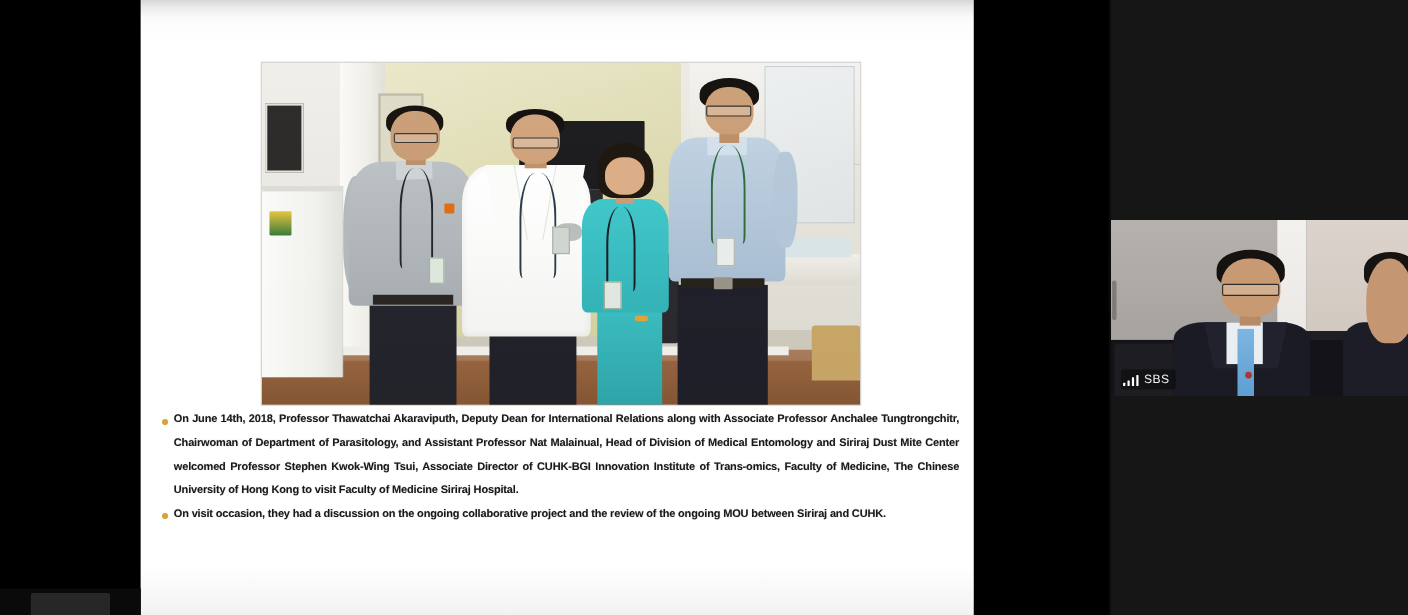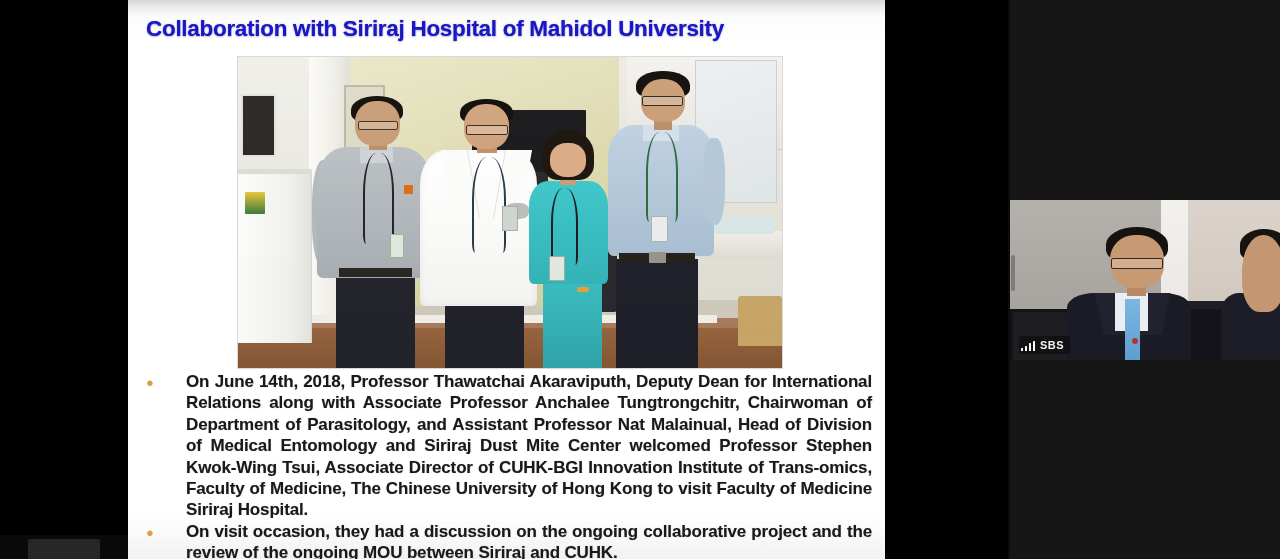--- a/index.html
+++ b/index.html
@@ -115,24 +115,23 @@
 
   
   #bullets { position: absolute; left: 14px; top: 371px; width: 730px; }
   .bullet-row { display: flex; align-items: flex-start; margin-bottom: 0px; }
   .bullet-dot {
     width: 16px; flex: 0 0 16px; text-align: center;
     color: #d8a23d; font-size: 13px; line-height: 21px; padding-top: 1px;
   }
   .bullet-text {
     flex: 1 1 auto;
-    font-size: 17px; font-weight: bold; color: #191919;
+    font-size: 10px; font-weight: bold; color: #191919;
     line-height: 21.4px; text-align: justify; letter-spacing: -0.15px;
     text-shadow: 0 0 1px rgba(60,60,60,.4);
-    margin-left: 28px;
   }
 
   
   #bottom-bar { position:absolute; left:0; bottom:0; width:128px; height:24px; background:#0a0a0a; }
   #bottom-bar-inner { position:absolute; left:28px; bottom:0; width:72px; height:20px; background:#272727; border-radius:2px 2px 0 0; }
 
   
   #video-panel { position:absolute; left:1010px; top:0; width:270px; height:559px; background:#161616; }
   #video-tile { position:absolute; left:1010px; top:200px; width:270px; height:160px; background:#000; overflow:hidden; }
   .vt { position:absolute; }
@@ -161,38 +160,37 @@
     display:flex; align-items:center; gap:5px;
     padding:1px 6px 1px 2px; border-radius:3px;
     background:rgba(0,0,0,.38);
   }
   #signal-icon { display:flex; align-items:flex-end; gap:1.5px; height:11px; }
   #signal-icon i { display:block; width:2.4px; background:#fff; border-radius:.5px; }
   #signal-icon i:nth-child(1){ height:3px; }
   #signal-icon i:nth-child(2){ height:5px; }
   #signal-icon i:nth-child(3){ height:7.5px; }
   #signal-icon i:nth-child(4){ height:10px; }
-  #video-label-text { color:#f0f0f0; font-size:11px; font-weight:bold; letter-spacing:.4px; }
+  #video-label-text { color:#f0f0f0; font-size:11px; font-weight:normal; letter-spacing:.4px; }
 
   #panel-drag-handle {
     position:absolute; left:1011px; top:255px; width:4px; height:36px;
     background:#6e6e6e; border-radius:2px; opacity:.75;
   }
   #panel-divider { position:absolute; left:1008px; top:0; width:2px; height:559px; background:#0b0b0b; }
 </style>
 </head>
 <body>
 
 <div id="screen">
 
   <div id="slide-stage">
 
     <div id="slide">
 
-      <div id="slide-title">Collaboration with Siriraj Hospital of Mahidol University</div>
 
       <div id="photo">
         <div class="ph wall-mid"></div>
         <div class="ph wall-left"></div>
         <div class="ph wall-right"></div>
         <div class="ph cabinet-top"></div>
         <div class="ph glassdoor"></div>
         <div class="ph pillar"></div>
         <div class="ph frame-pic"></div>
         <div class="ph tv"></div>

